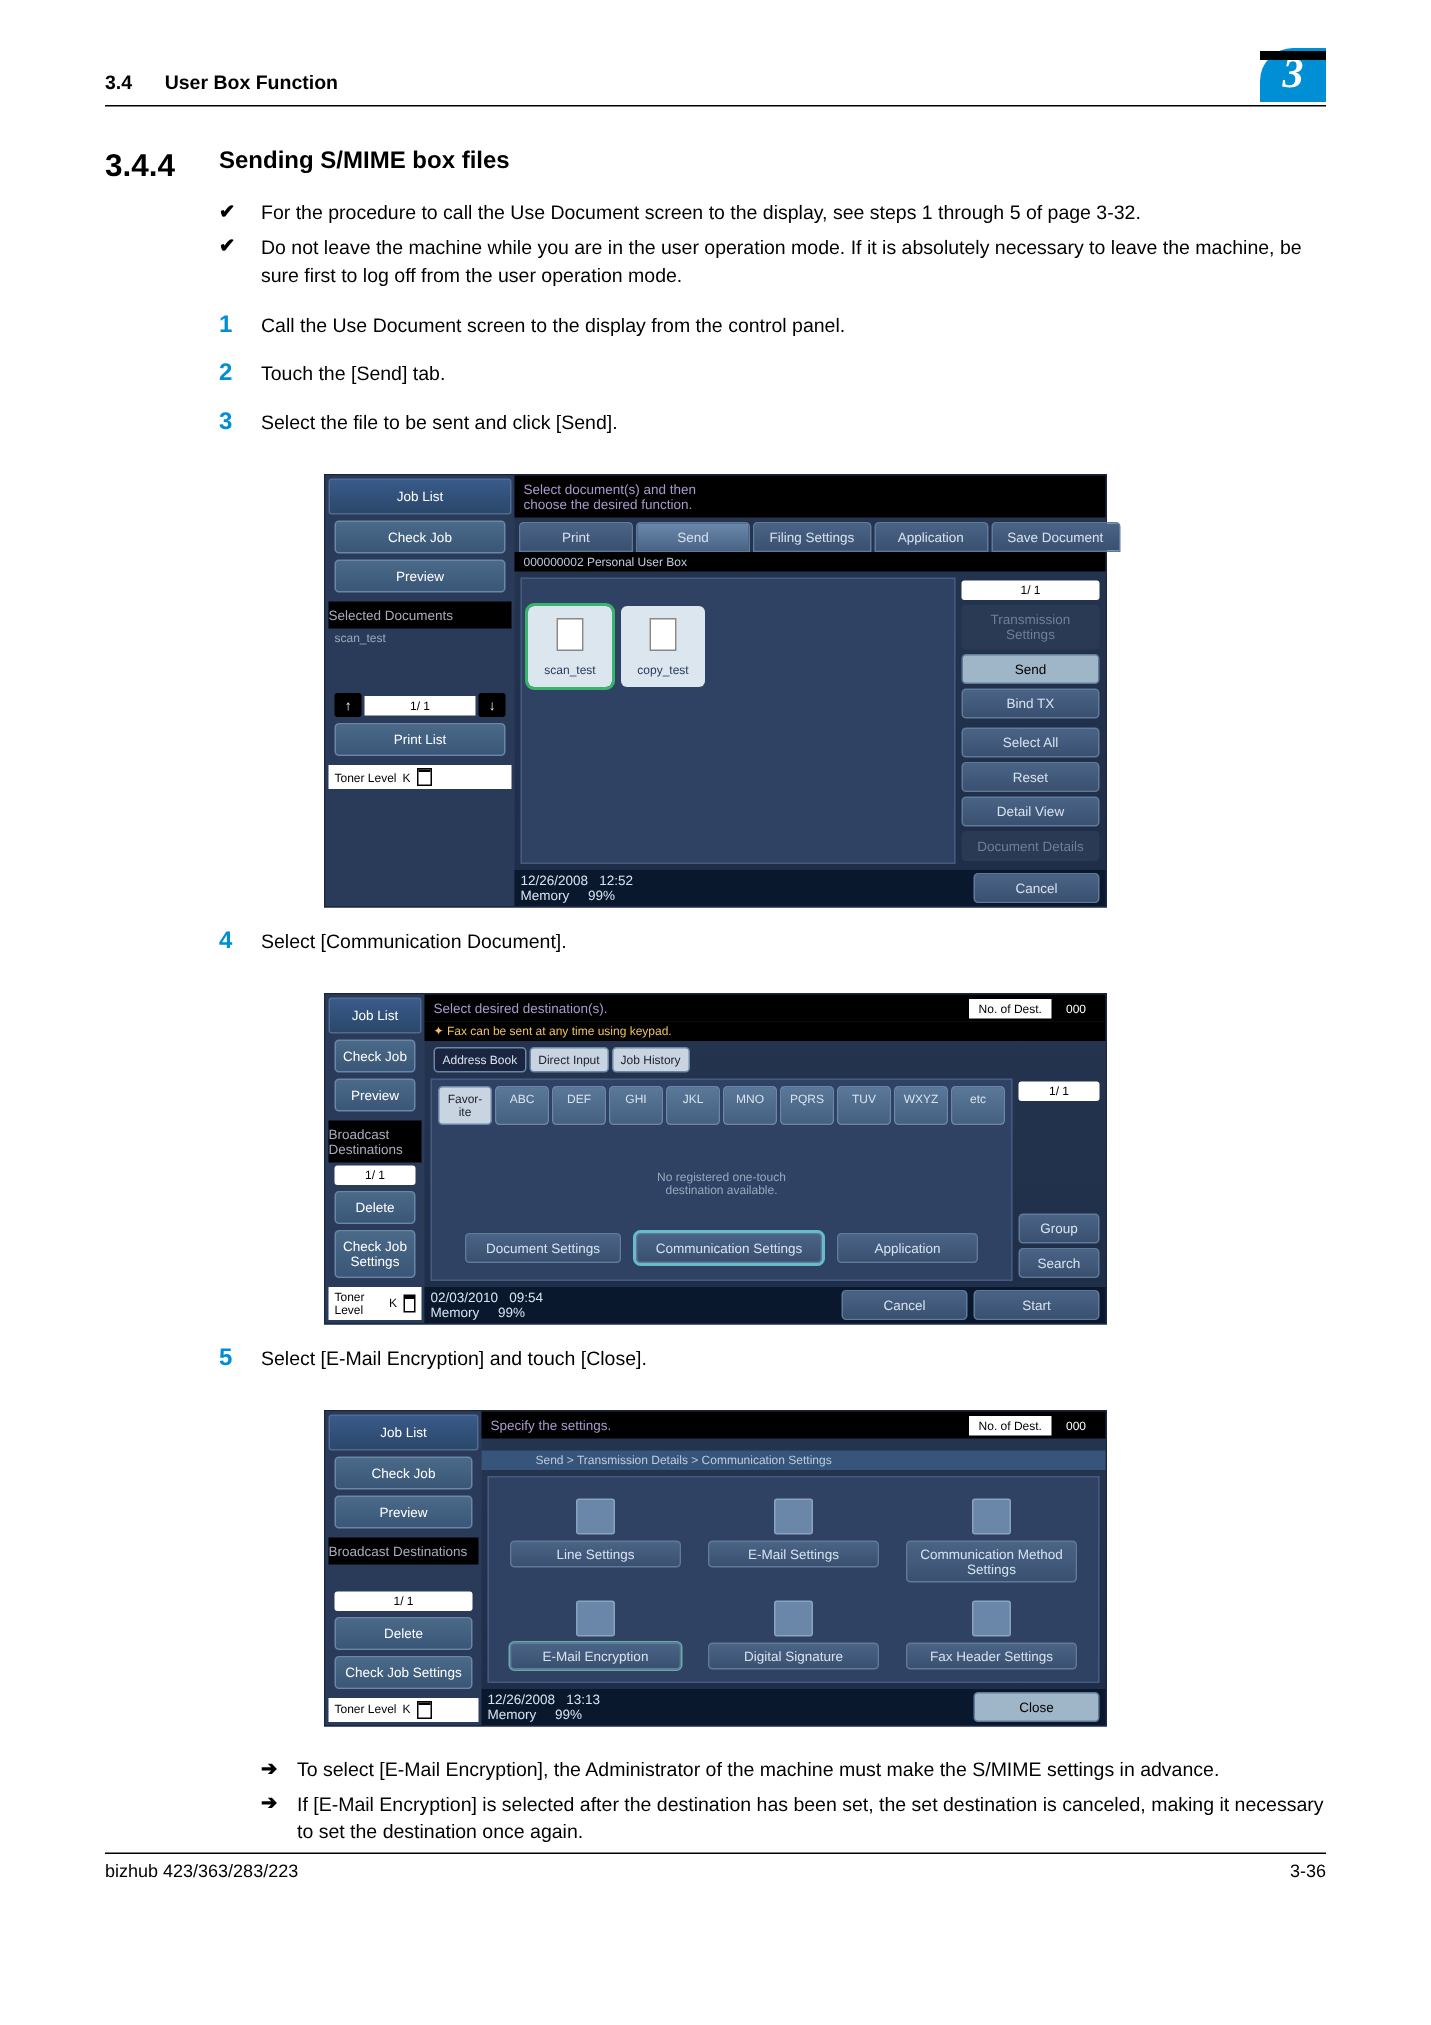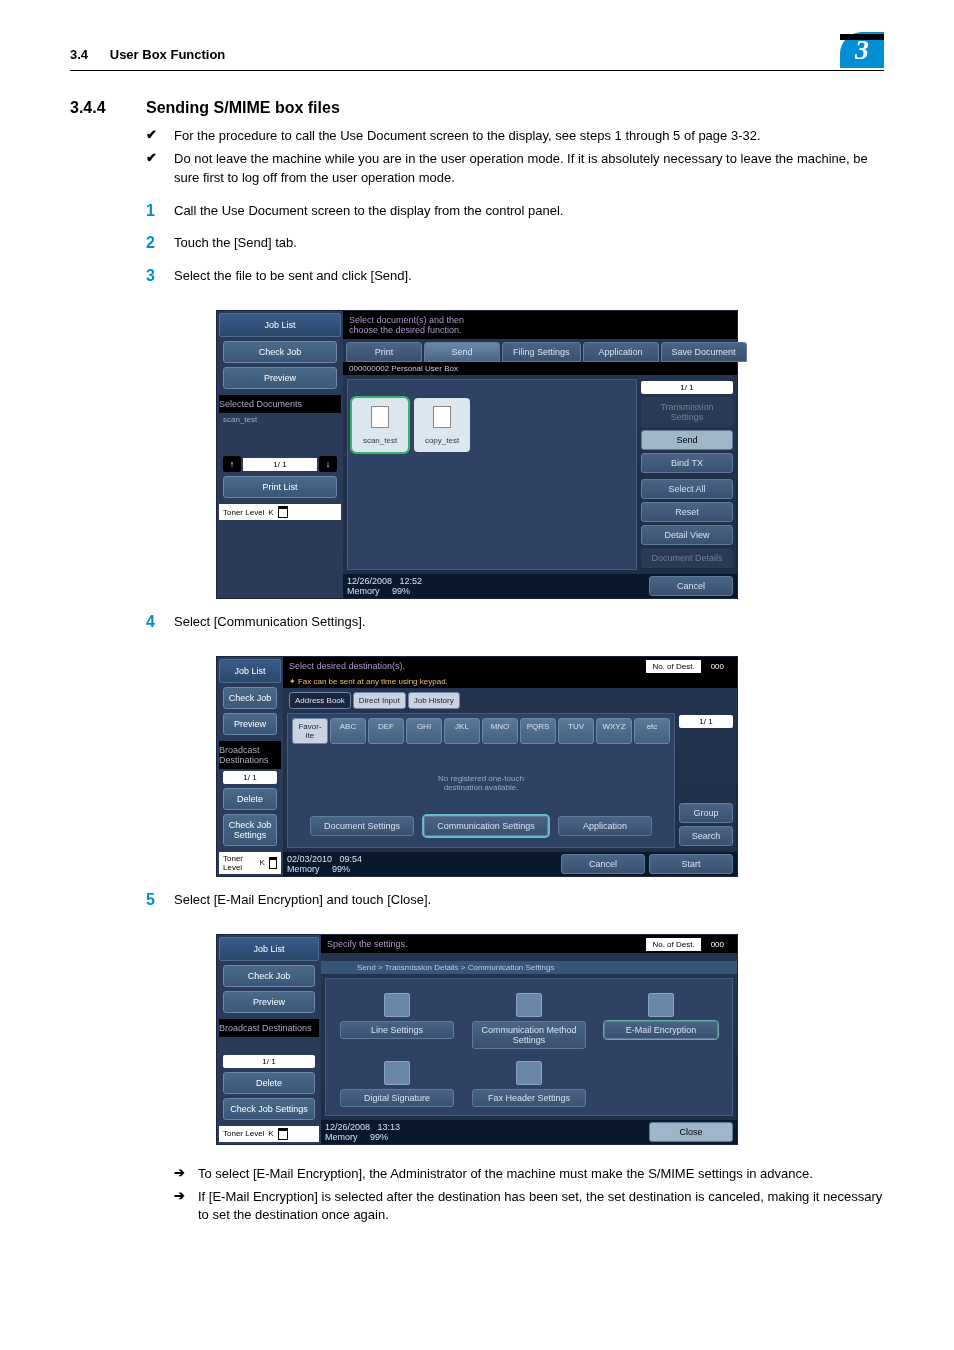--- a/index.html
+++ b/index.html
@@ -50,21 +50,21 @@
     height: 6px;
     background: #000;
   }
   .section-heading {
     display: flex;
     margin-top: 28px;
     margin-bottom: 10px;
   }
   .section-num {
     font-weight: bold;
-    font-size: 16px;
+    font-size: 21px;
     width: 76px;
   }
   .section-title {
     font-weight: bold;
     font-size: 16px;
   }
   .bullet-row, .step-row, .arrow-row {
     display: flex;
     margin: 4px 0 4px 76px;
   }
@@ -429,21 +429,21 @@
         </div>
         <div class="r">
             <div class="ss-sidebtn">Cancel</div>
           </div>
       </div>
     </div>
   </div>
 
   <div class="step-row">
     <div class="step-num">4</div>
-    <div class="step-text">Select [Communication Settings].</div>
+    <div class="step-text">Select [Communication Document].</div>
   </div>
 
   <div class="screenshot">
     <div class="ss-left">
       <div class="ss-left-top">Job List</div>
       <div class="ss-left-btn">Check Job</div>
       <div class="ss-left-btn">Preview</div>
       <div class="ss-left-dark">Broadcast Destinations</div>
       <div style="flex:1"></div>
       <div class="ss-pageind" style="margin:2px 6px;">1/  1</div>
@@ -541,20 +541,24 @@
       <div style="height:8px;"></div>
       <div class="ss-blackbar" style="background:#37557b;padding-left:36px;">Send &gt; Transmission Details &gt; Communication Settings</div>
       <div class="ss-main" style="margin:4px;">
         <div class="ss3-grid">
           <div class="ss3-cell">
               <div class="ss3-icon"></div>
               <div class="ss3-btn">Line Settings</div>
             </div>
           <div class="ss3-cell">
               <div class="ss3-icon"></div>
+              <div class="ss3-btn">E-Mail Settings</div>
+            </div>
+          <div class="ss3-cell">
+              <div class="ss3-icon"></div>
               <div class="ss3-btn">Communication Method Settings</div>
             </div>
           <div class="ss3-cell">
               <div class="ss3-icon"></div>
               <div class="ss3-btn sel">E-Mail Encryption</div>
             </div>
           <div class="ss3-cell">
               <div class="ss3-icon"></div>
               <div class="ss3-btn">Digital Signature</div>
             </div>
@@ -581,13 +585,17 @@
   <div style="height:10px;"></div>
   <div class="arrow-row">
     <div class="arrow-mark">➔</div>
     <div class="arrow-text">To select [E-Mail Encryption], the Administrator of the machine must make the S/MIME settings in advance.</div>
   </div>
   <div class="arrow-row">
     <div class="arrow-mark">➔</div>
     <div class="arrow-text">If [E-Mail Encryption] is selected after the destination has been set, the set destination is canceled, making it necessary to set the destination once again.</div>
   </div>
 
+  <div class="footer">
+    <span>bizhub 423/363/283/223</span>
+    <span>3-36</span>
+  </div>
 </div>
 
 </body></html>

